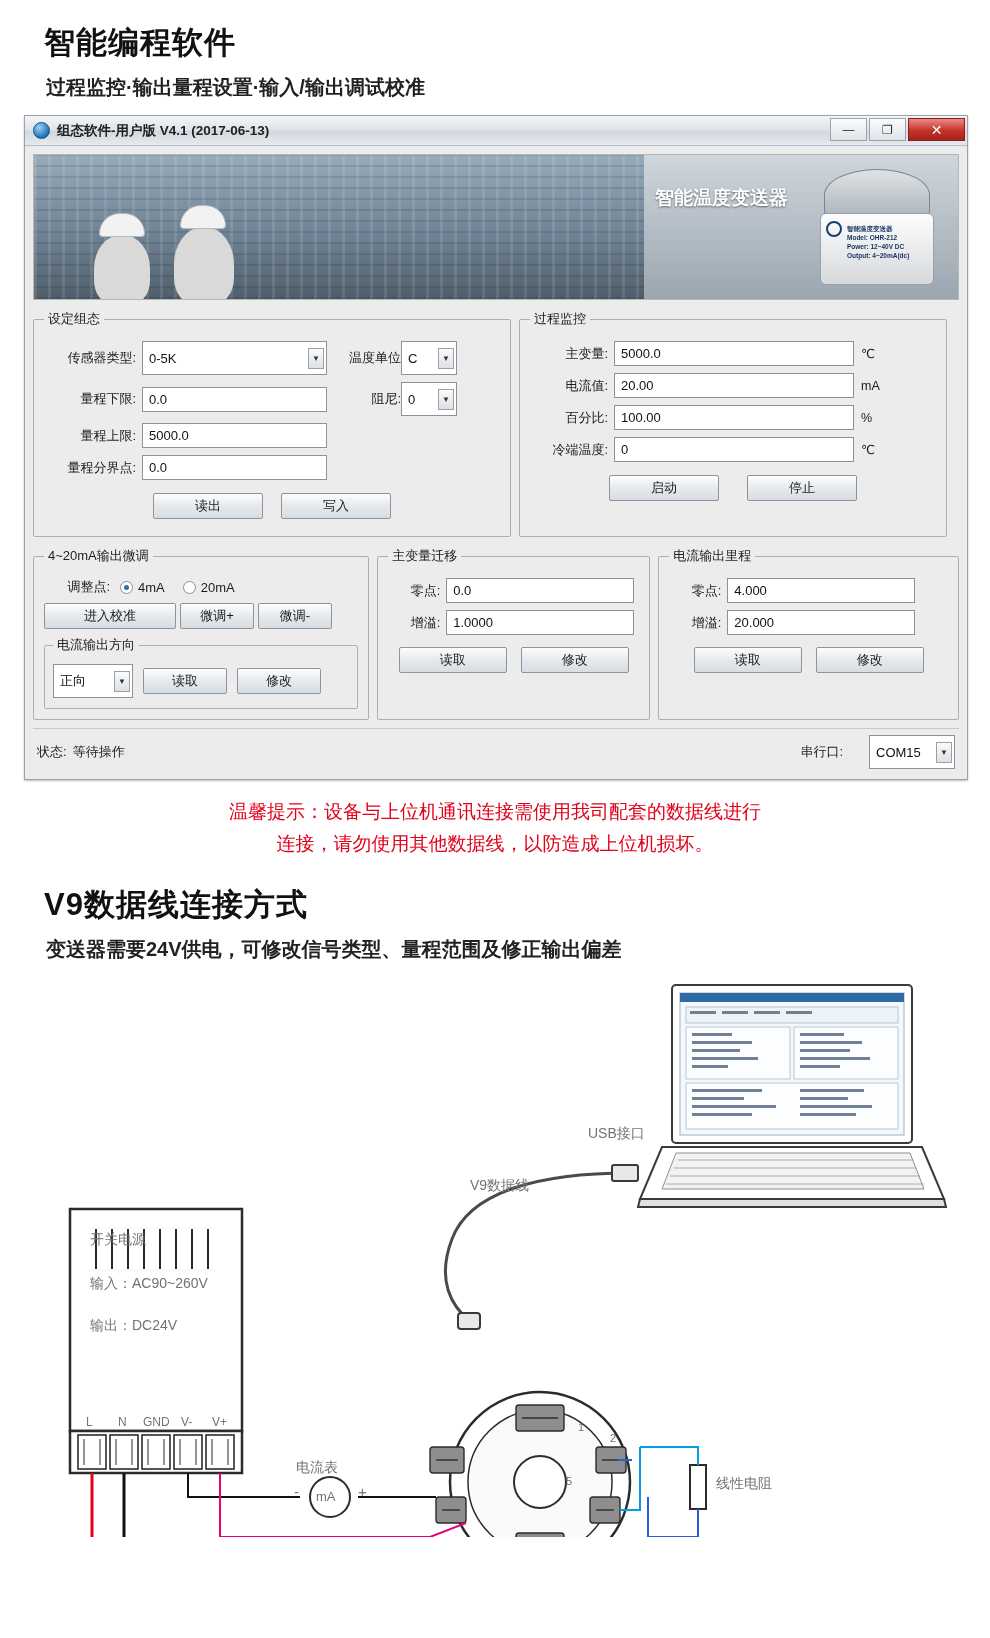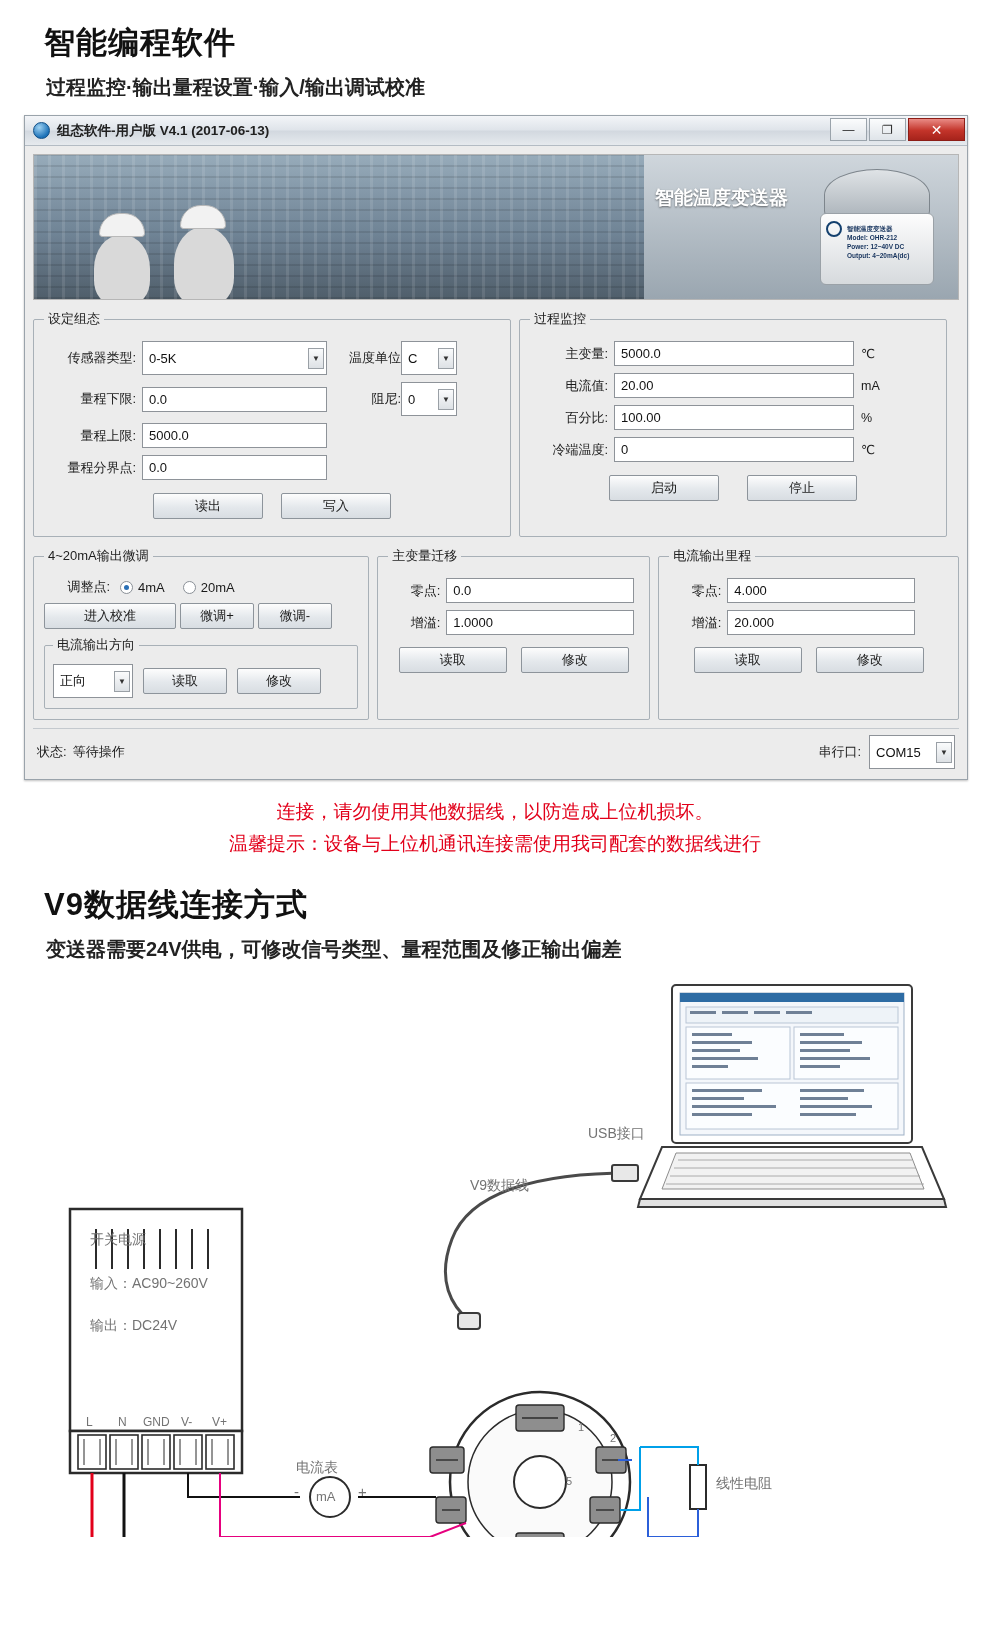--- a/index.html
+++ b/index.html
@@ -379,33 +379,33 @@
         </fieldset>
       </div>
 
       <div class="statusbar">
         <div style="display:flex; gap:6px;">
           <span>状态:</span>
           <span>等待操作</span>
         </div>
         <div style="display:flex; gap:8px; align-items:center;">
           <span>串行口:</span>
-          <div class="sel" style="width:86px;">
+          <div class="sel" style="width:86px;margin-left:18px;">
             <span>COM15</span>
             <span class="arrow">▼</span>
           </div>
         </div>
       </div>
 
     </div>
   </div>
 
   <div class="note">
+    <div>温馨提示：设备与上位机通讯连接需使用我司配套的数据线进行</div>
     <div>连接，请勿使用其他数据线，以防造成上位机损坏。</div>
-    <div>温馨提示：设备与上位机通讯连接需使用我司配套的数据线进行</div>
   </div>
 
   <div class="h1" style="margin-top:24px;">V9数据线连接方式</div>
   <div class="h2">变送器需要24V供电，可修改信号类型、量程范围及修正输出偏差</div>
 
   <div class="diagram">
     <svg width="990" height="560" viewBox="0 0 990 560">
 
       <g>
         <rect x="672" y="8" width="240" height="158" rx="4" fill="#ffffff" stroke="#3a3a3a" stroke-width="2"></rect>

